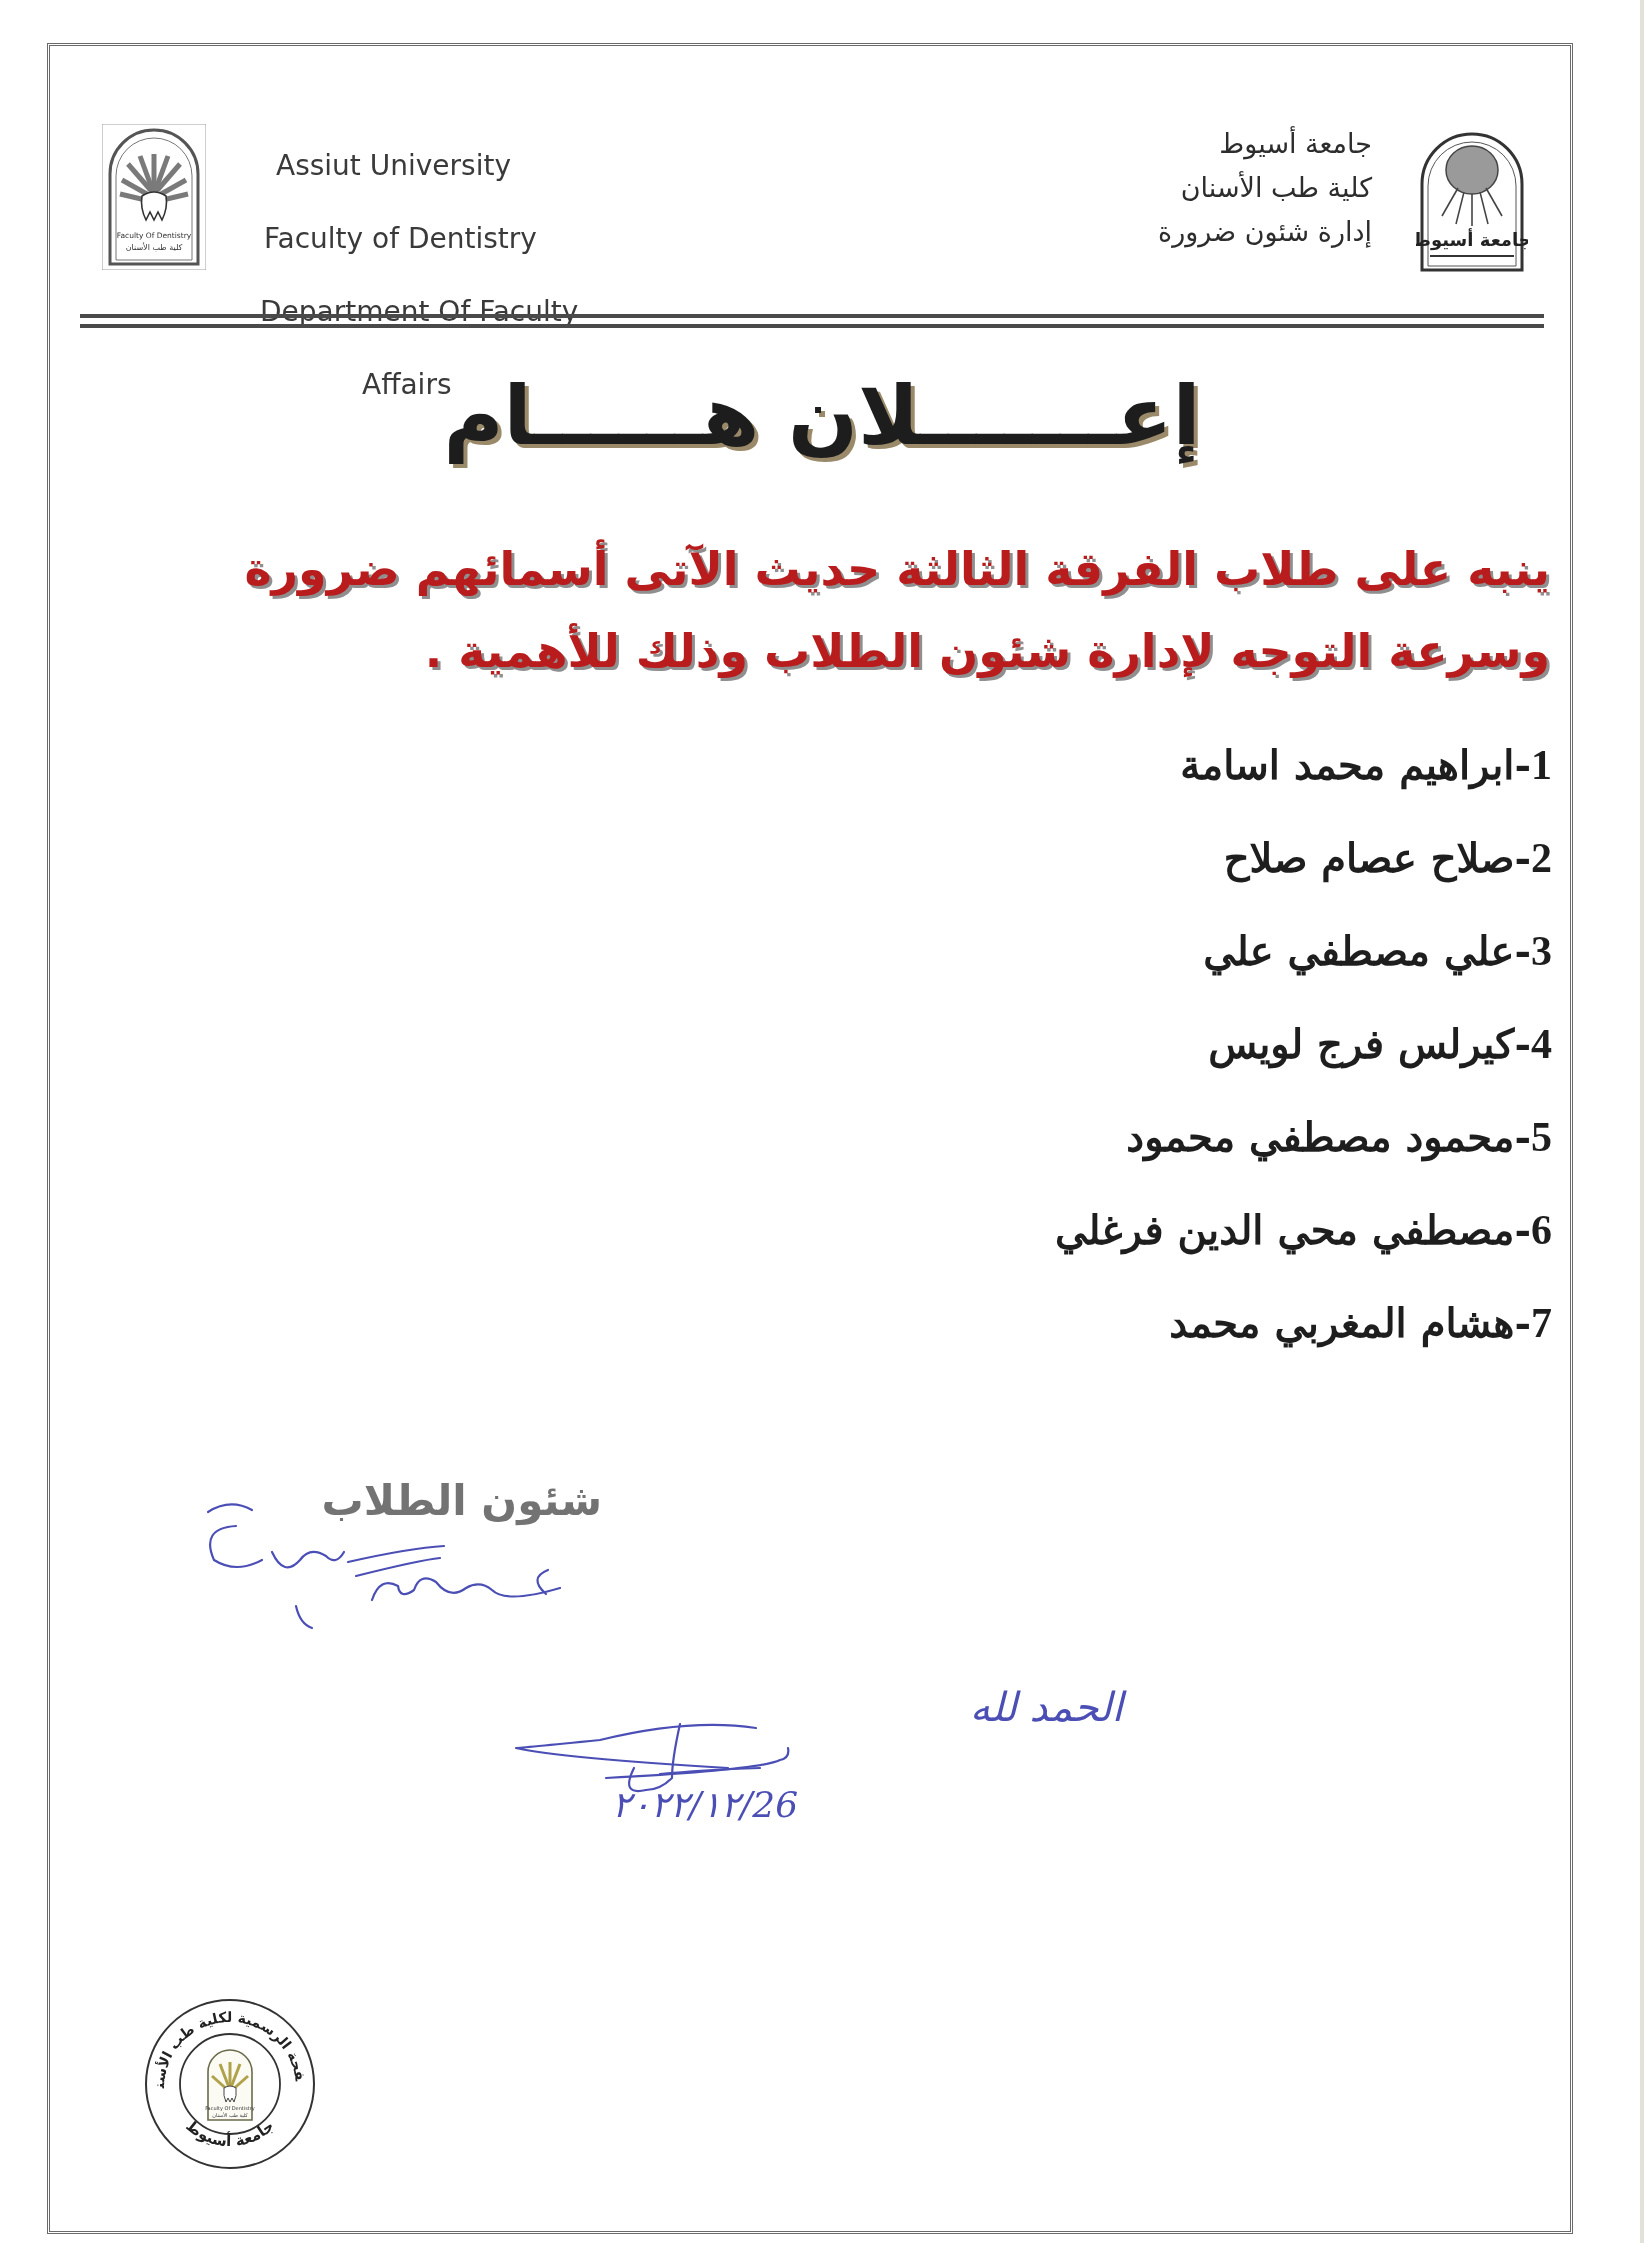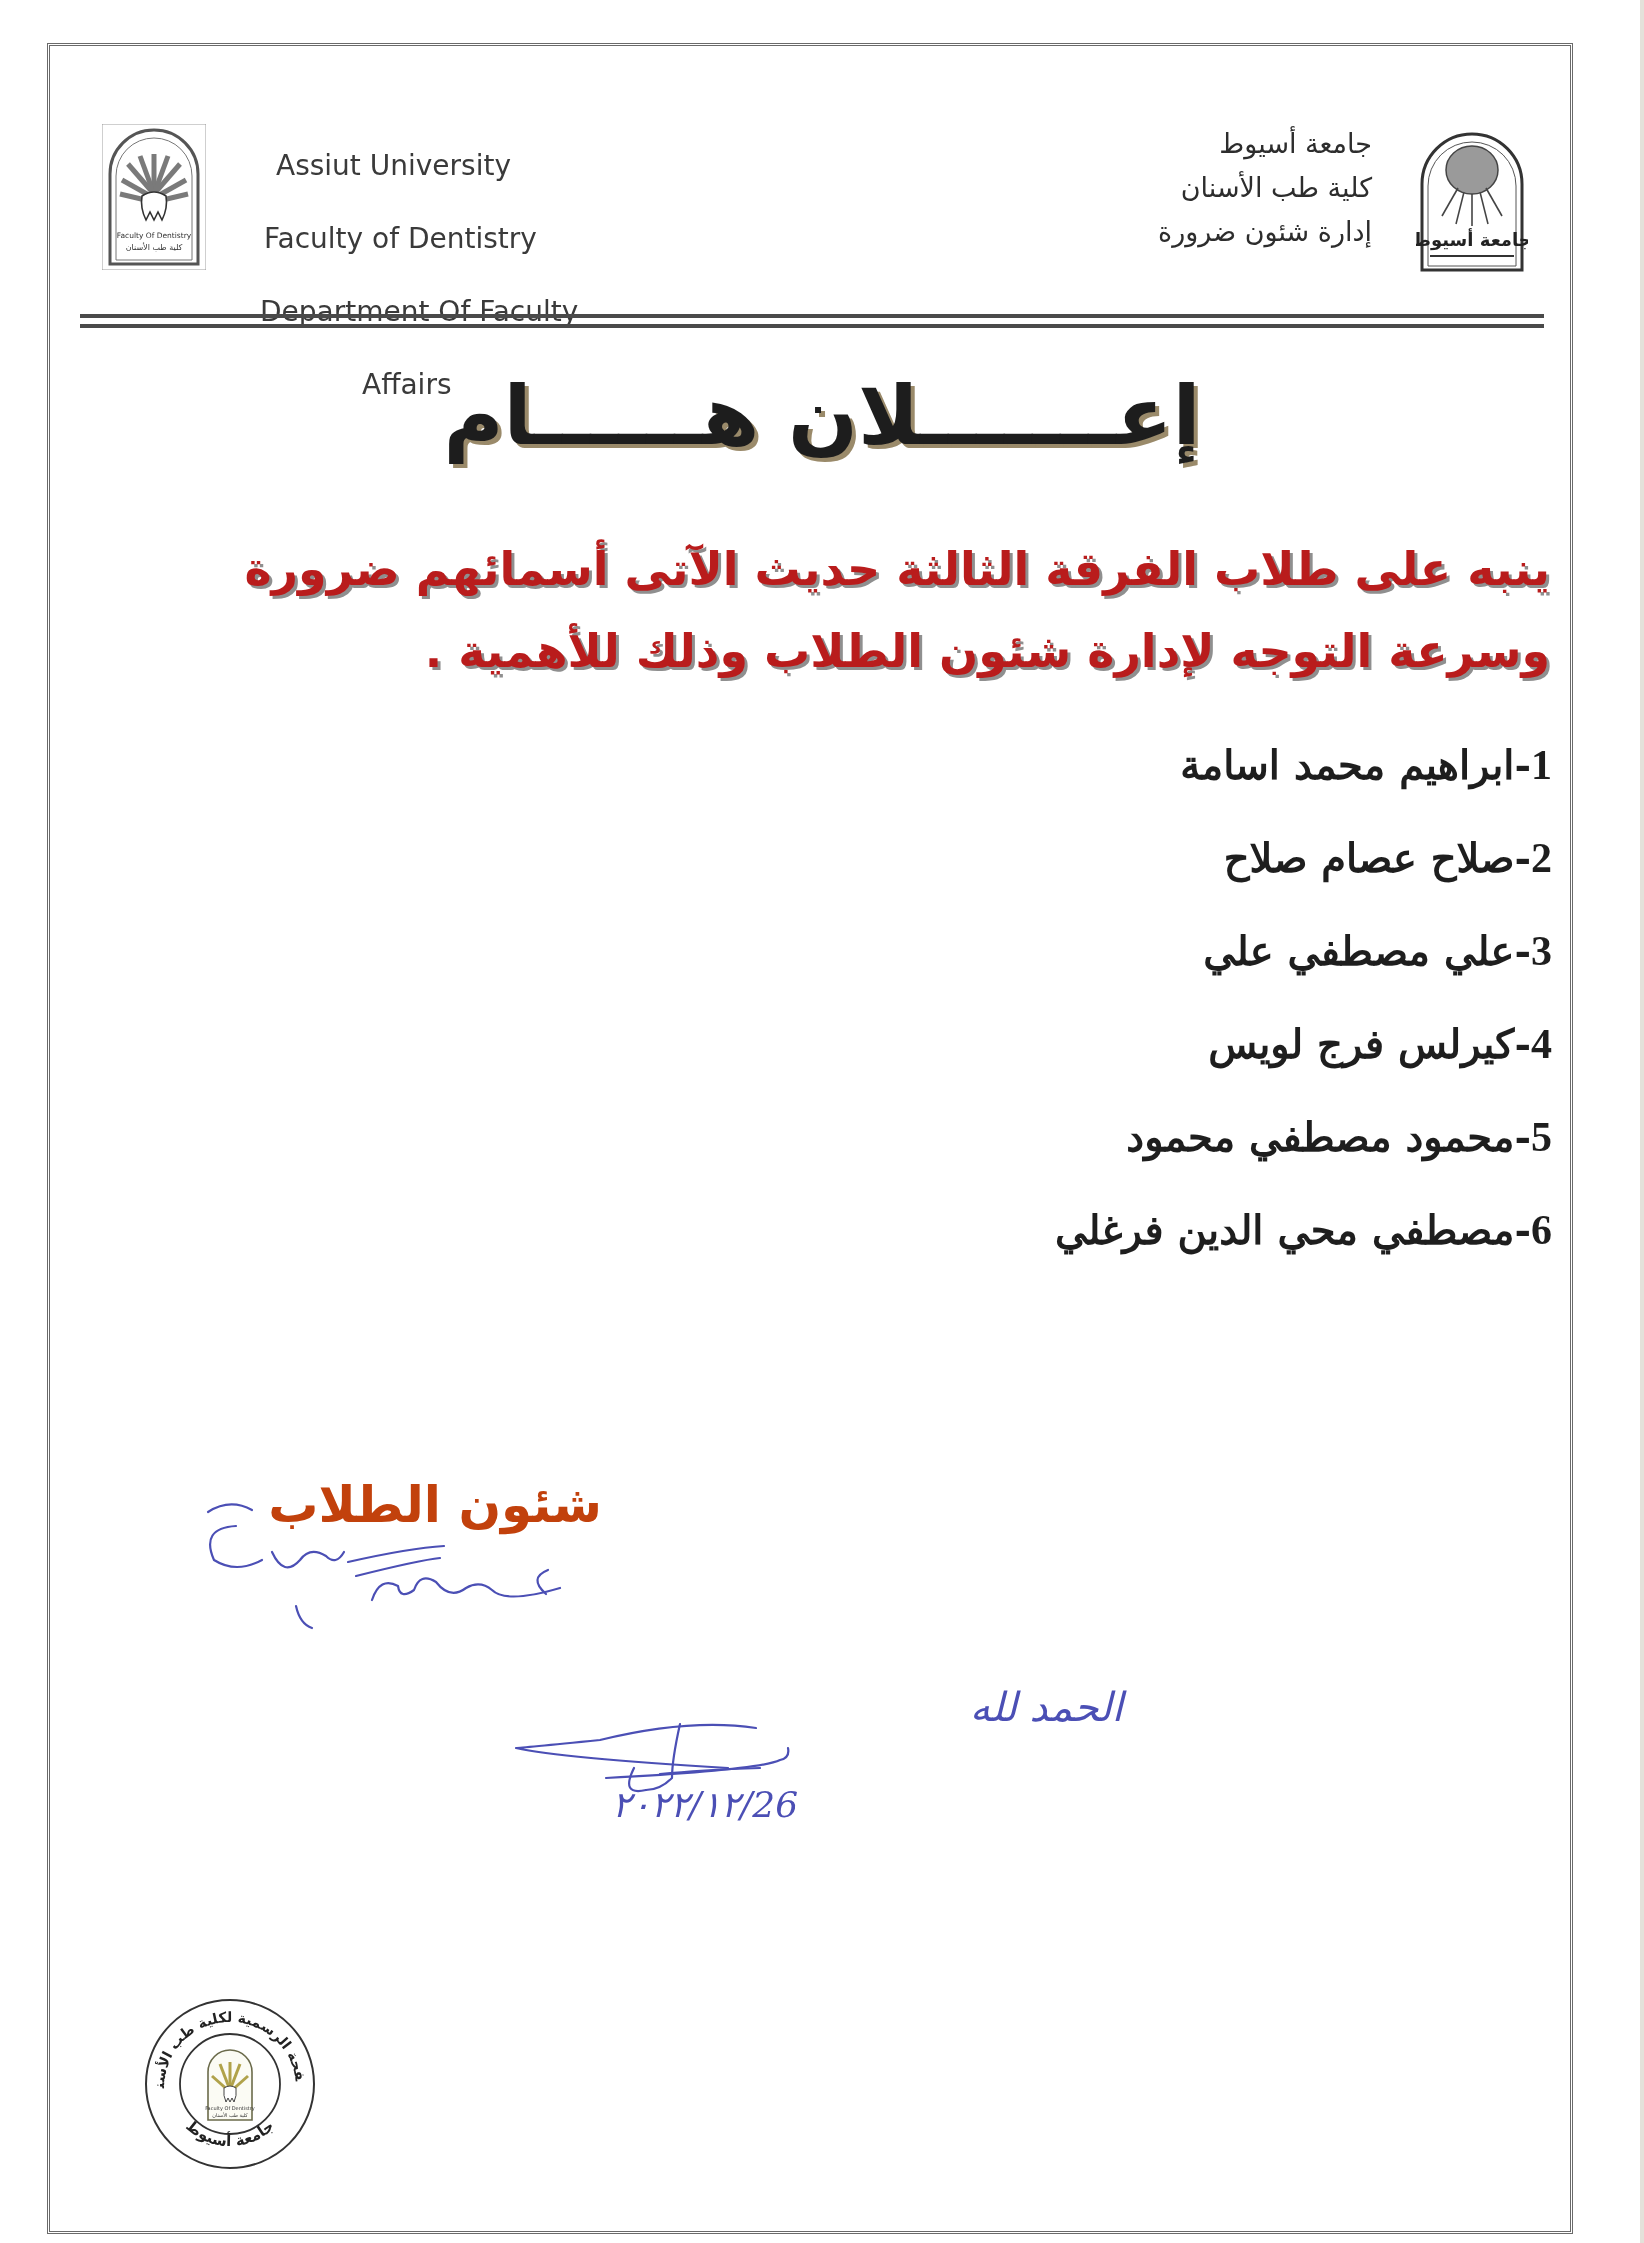--- a/index.html
+++ b/index.html
@@ -142,22 +142,22 @@
     
     .sig-title {
       position: absolute;
       left: 262px;
       top: 1476px;
       width: 340px;
       direction: rtl;
       text-align: right;
       font-family: "DejaVu Sans", sans-serif;
       font-weight: bold;
-      font-size: 50px;
-      color: #c2410c;
+      font-size: 42px;
+      color: #737373;
     }
     .handwriting {
       position: absolute;
       color: #4b4fb5;
       font-family: "DejaVu Serif", serif;
       font-style: italic;
     }
     .sig-svg {
       position: absolute;
       left: 0;
@@ -253,20 +253,21 @@
 
 <div class="body-text">ينبه على طلاب الفرقة الثالثة حديث الآتى أسمائهم ضرورة وسرعة التوجه لإدارة شئون الطلاب وذلك للأهمية .</div>
 
 <div class="names">
   <div class="name-item"><span class="num">1</span>-<span>ابراهيم محمد اسامة</span></div>
   <div class="name-item"><span class="num">2</span>-<span>صلاح عصام صلاح</span></div>
   <div class="name-item"><span class="num">3</span>-<span>علي مصطفي علي</span></div>
   <div class="name-item"><span class="num">4</span>-<span>كيرلس فرج لويس</span></div>
   <div class="name-item"><span class="num">5</span>-<span>محمود مصطفي محمود</span></div>
   <div class="name-item"><span class="num">6</span>-<span>مصطفي محي الدين فرغلي</span></div>
+  <div class="name-item"><span class="num">7</span>-<span>هشام المغربي محمد</span></div>
 </div>
 
 <div class="sig-title">شئون الطلاب</div>
 
 <svg class="sig-svg" viewBox="0 0 1644 2243">
   <g fill="none" stroke="#4b4fb5" stroke-width="2.2" stroke-linecap="round" stroke-linejoin="round">
 
     <path d="M208 1512 Q230 1498 252 1510"></path>
     <path d="M236 1526 Q200 1528 214 1560 Q236 1574 262 1560"></path>
     <path d="M272 1552 Q284 1578 300 1560 Q310 1546 326 1556 Q336 1566 344 1552"></path>

